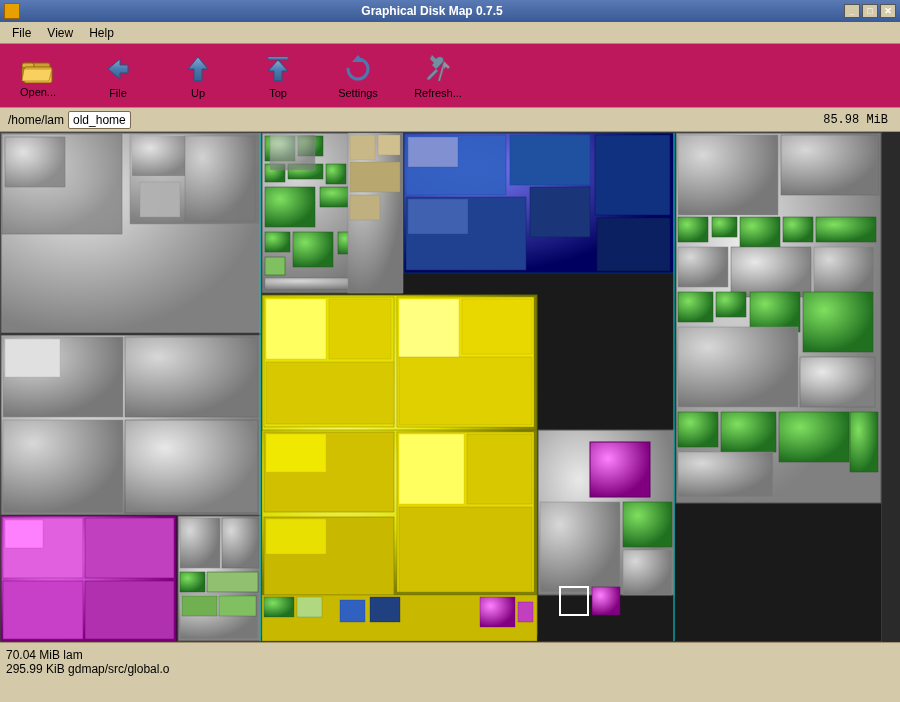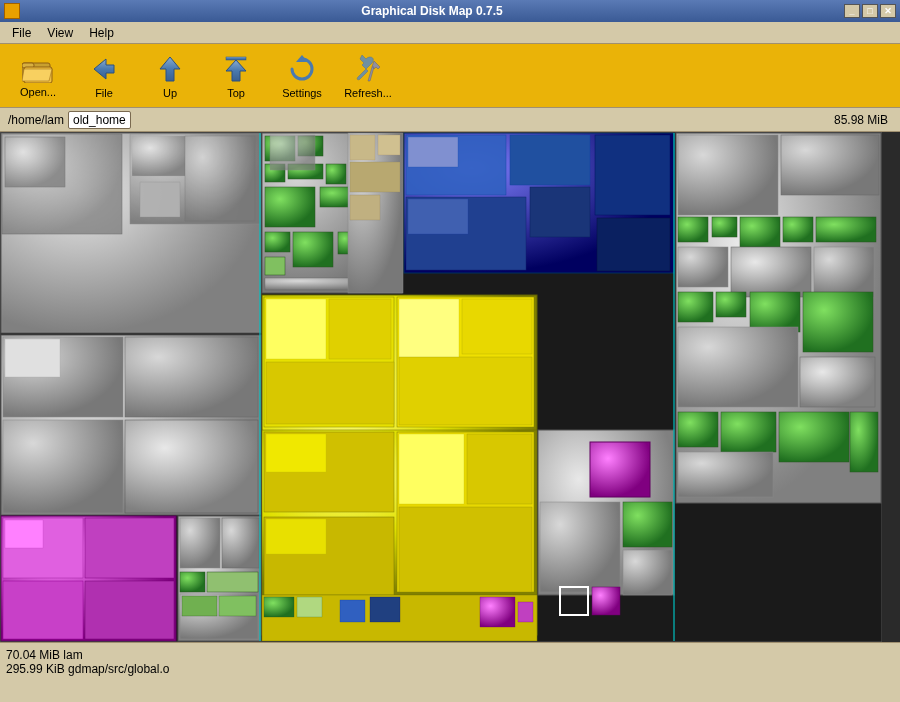--- a/index.html
+++ b/index.html
@@ -56,26 +56,26 @@
       padding: 0 4px;
     }
     .menu-item {
       padding: 2px 8px;
       cursor: pointer;
       font-size: 12px;
     }
 
     
     #toolbar {
-      background: #eab308;
+      background: #be185d;
       border-bottom: 1px solid #a09070;
       display: flex;
       align-items: center;
       padding: 4px 6px;
-      gap: 2px;
+      gap: 16px;
       height: 64px;
     }
     .toolbar-btn {
       display: flex;
       flex-direction: column;
       align-items: center;
       justify-content: center;
       width: 64px;
       height: 54px;
       cursor: pointer;
@@ -109,20 +109,21 @@
       cursor: pointer;
     }
     #addressbar .path-segment.active {
       background: white;
       border: 1px solid #7a6a50;
       border-radius: 2px;
     }
     #addressbar .size-info {
       margin-left: auto;
       padding-right: 8px;
+      font-family: Liberation Mono, monospace;
     }
 
     
     #treemap-container {
       width: 100%;
       background: #2a2a2a;
       position: relative;
       overflow: hidden;
     }
 

